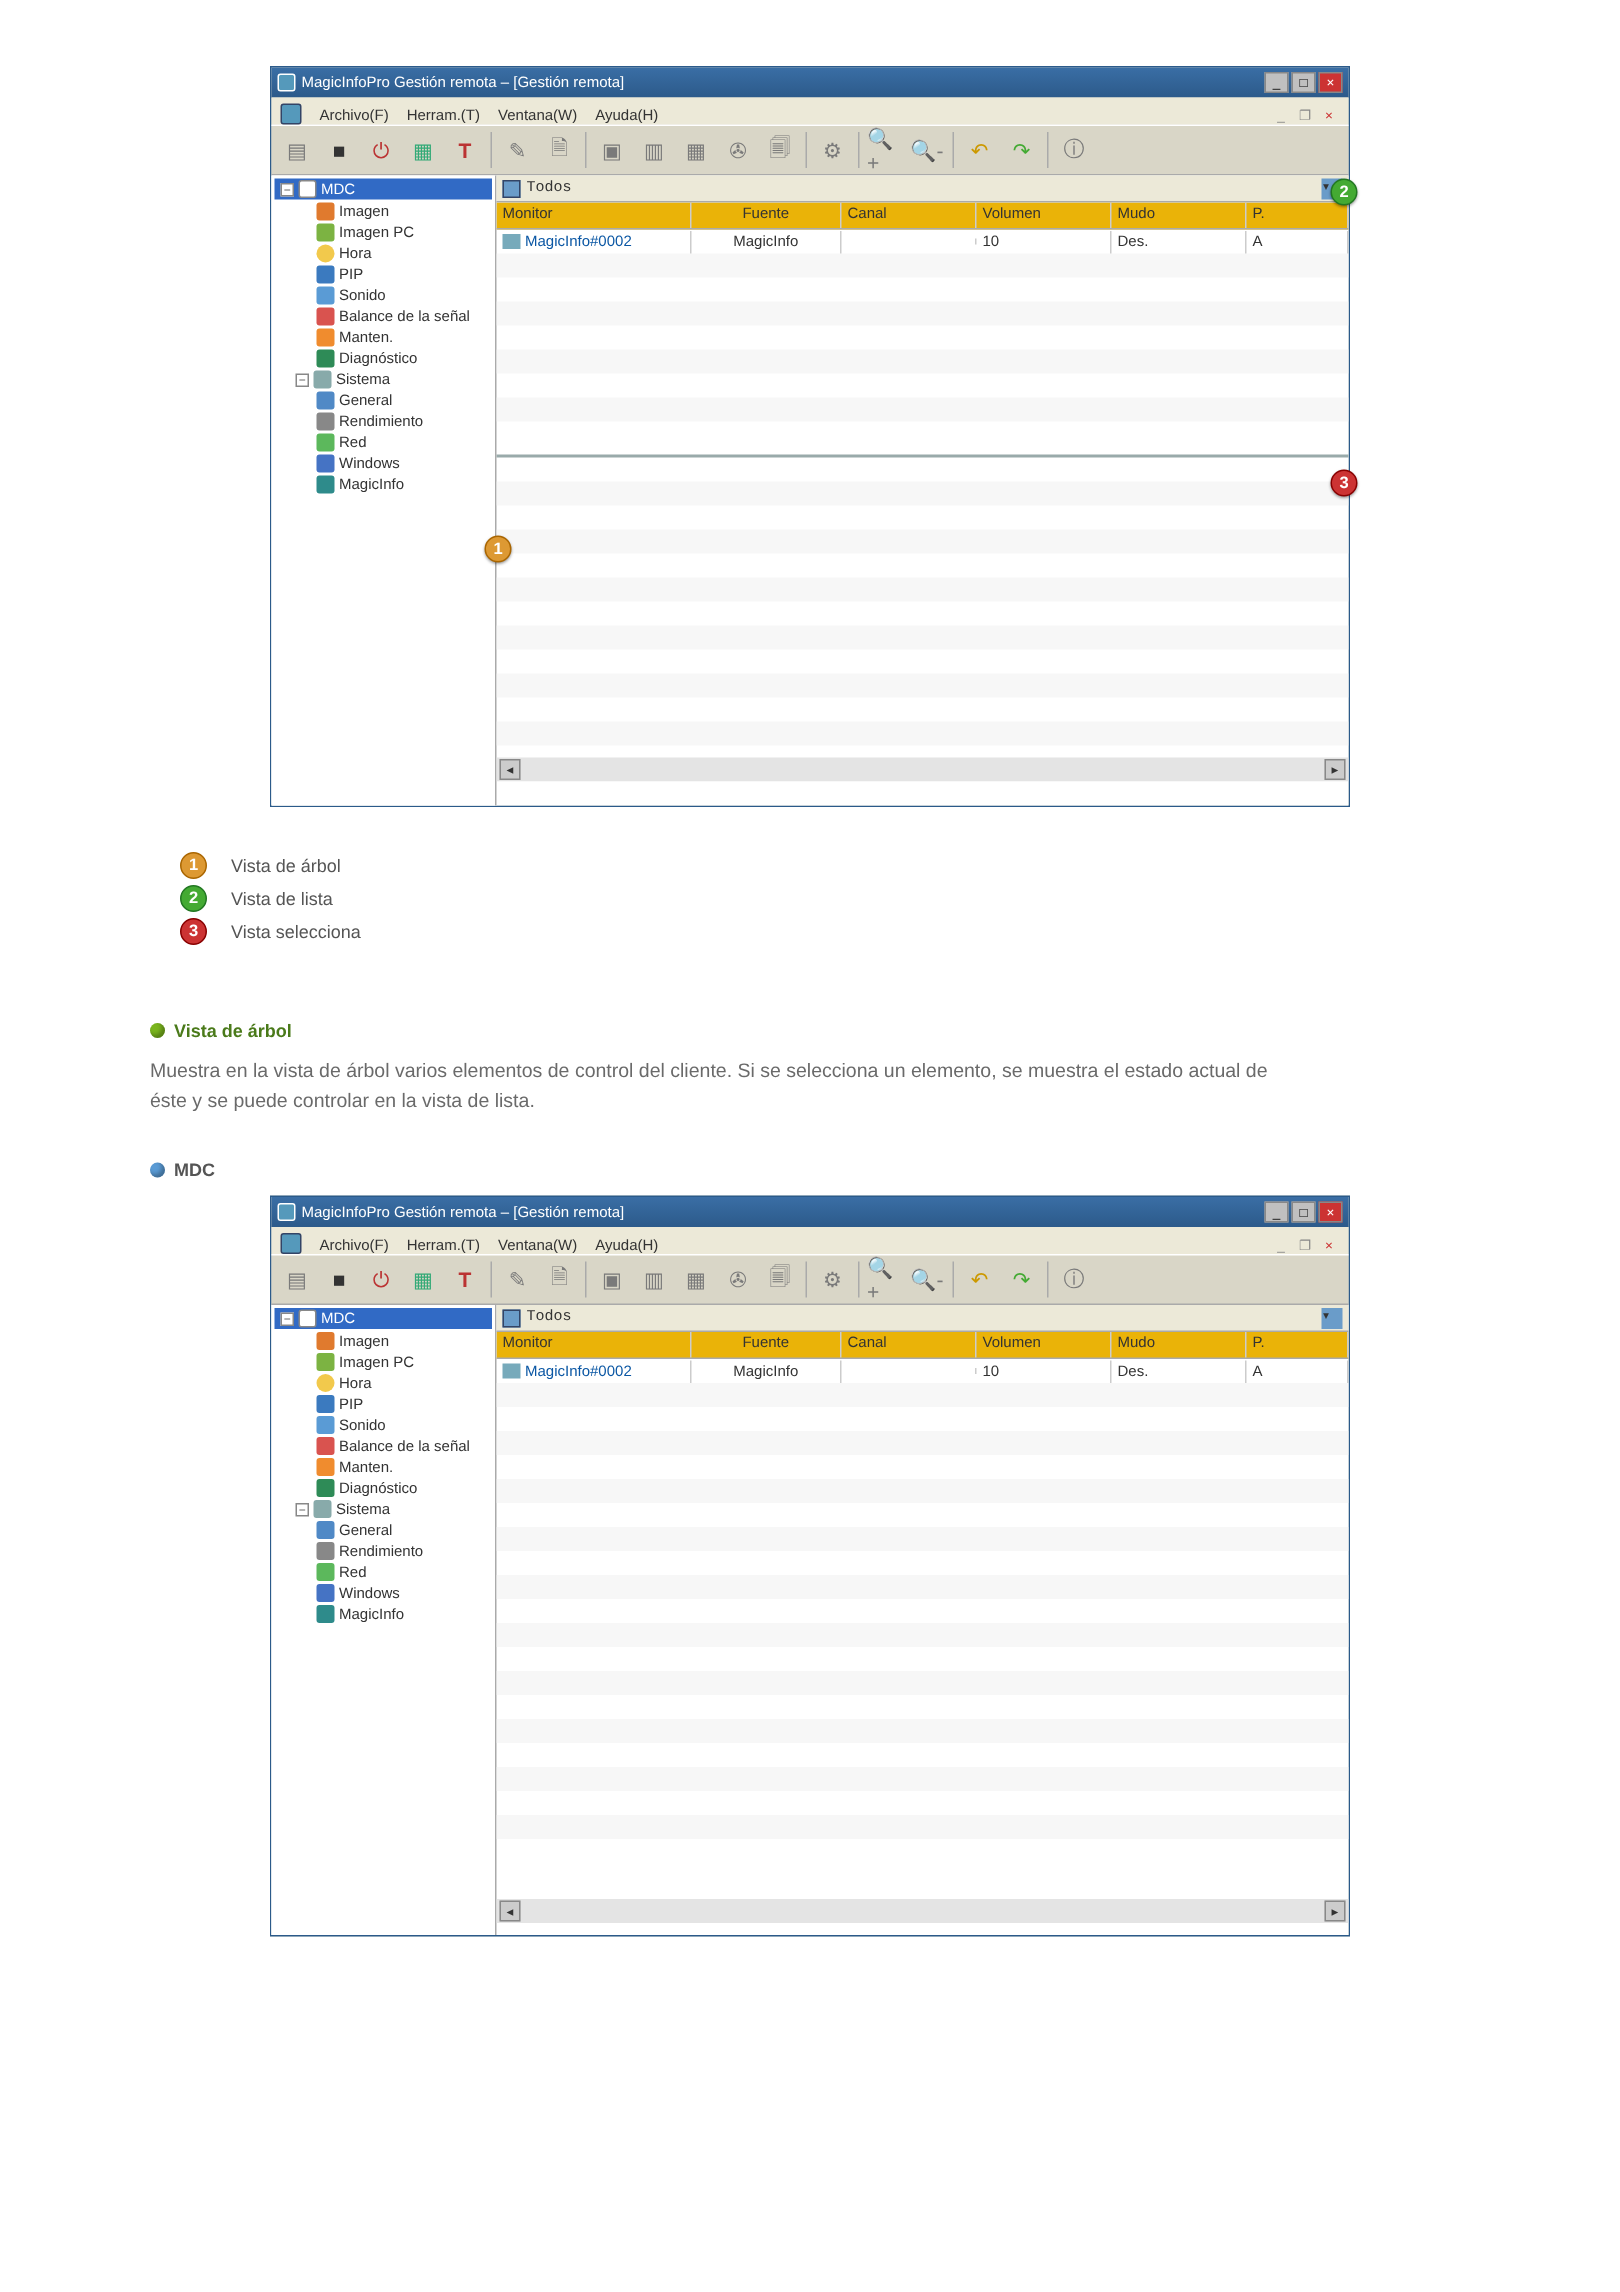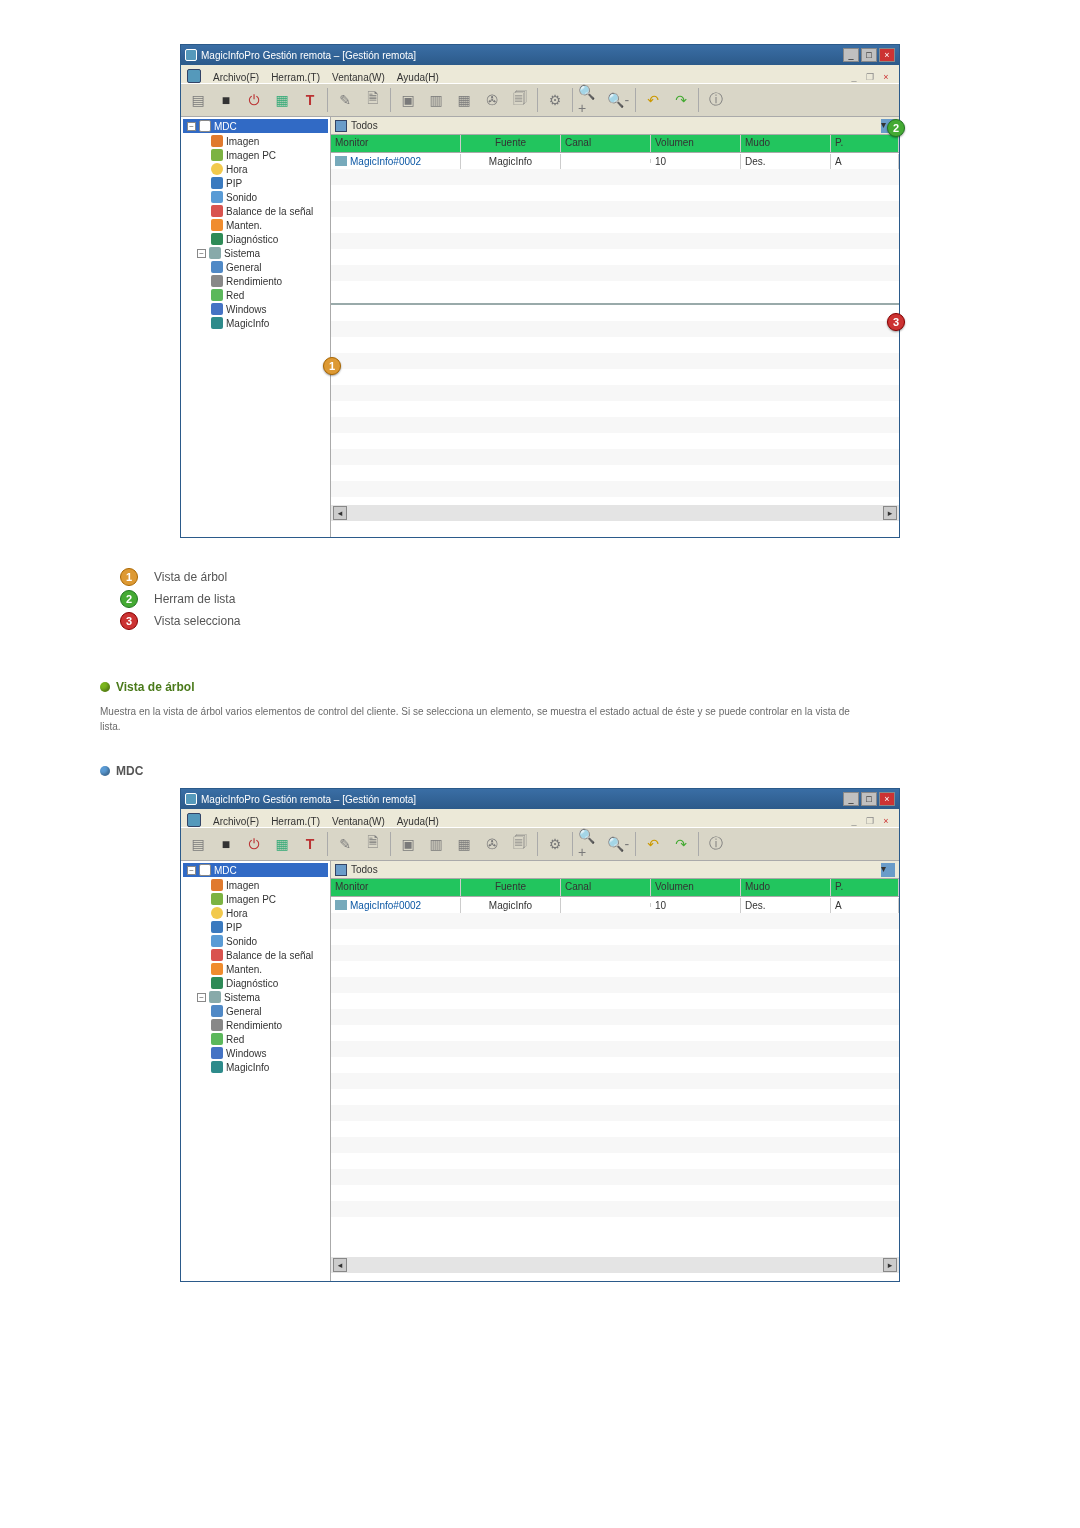--- a/index.html
+++ b/index.html
@@ -31,24 +31,24 @@
   .tree-node { display:flex; align-items:center; gap:3px; padding:1px 2px 1px 6px; white-space:nowrap; }
   .tree-node.root { background:#316ac5; color:#fff; margin:0 2px 1px 2px; padding:1px 4px; }
   .tree-node.child { padding-left:30px; color:#333; }
   .tree-node.child .txt { color:#333; }
   .tree-node.cat { padding-left:16px; }
   .tree-toggle { width:9px; height:9px; border:1px solid #888; font-size:8px; line-height:7px; text-align:center; color:#555; background:#fff; }
   .node-icon { width:12px; height:12px; border-radius:2px; display:inline-block; }
   .ic-imagen{background:#e07a2e;} .ic-imagenpc{background:#7cb342;} .ic-hora{background:#f2c94c;border-radius:50%;} .ic-pip{background:#3b7abf;} .ic-sonido{background:#5a9bd5;} .ic-balance{background:#d9534f;} .ic-manten{background:#f08c2e;} .ic-diag{background:#2e8b57;} .ic-general{background:#5089c6;} .ic-rendim{background:#888;} .ic-red{background:#5cb85c;} .ic-windows{background:#4573c4;} .ic-magicinfo{background:#2e8b8b;} .ic-sistema{background:#8aa;}
 
   .list-pane { flex:1; display:flex; flex-direction:column; position:relative; }
-  .list-header-bar { height:18px; background:#ece9d8; border-bottom:1px solid #aaa; display:flex; align-items:center; padding:0 4px; font-size:10px; gap:4px;}
+  .list-header-bar { height:18px; background:#ece9d8; border-bottom:1px solid #aaa; display:flex; align-items:center; padding:0 4px; font-size:10px; gap:4px;font-family:Liberation Mono, monospace;}
   .list-header-bar .hicon{ width:12px;height:12px;background:#6a9cc9;border:1px solid #346;}
   .grid { overflow:auto; position:relative; }
-  .grid-head { height:18px; background:#22c55e; display:flex; border-bottom:1px solid #aaa; position:sticky; top:0; }
+  .grid-head { height:18px; background:#eab308; display:flex; border-bottom:1px solid #aaa; position:sticky; top:0; }
   .grid-head .col, .grid-row .col { font-size:10px; padding:2px 4px; border-right:1px solid #ccc; white-space:nowrap; overflow:hidden; }
   .col.monitor{width:130px;} .col.fuente{width:100px;text-align:center;} .col.canal{width:90px;} .col.volumen{width:90px;} .col.mudo{width:90px;} .col.p{flex:1;}
   .grid-body { height:150px; }
   .grid-row { display:flex; height:16px; align-items:center; }
   .grid-row.alt{ background:#f7f7f7; }
   .grid-row .col.monitor{ color:#0b57a4; display:flex; align-items:center; gap:3px;}
   .grid-row .col.monitor .micon{width:12px;height:10px;background:#7ab;}
   .grid-lower { border-top:2px solid #9aa; }
   .grid-lower .grid-body{height:200px;}
   .scrollbar-bottom{height:16px;background:#e4e4e4;display:flex;align-items:center;justify-content:space-between;padding:0 2px;}
@@ -65,21 +65,21 @@
   .legend-row { display:flex; align-items:center; gap:16px; margin:4px 0; font-size:12px; color:#555;}
   .legend-badge { width:18px;height:18px;border-radius:50%;display:flex;align-items:center;justify-content:center;color:#fff;font-weight:bold;font-size:11px;}
   .lb1{background:#d93;border:1px solid #a60;} .lb2{background:#4a3;border:1px solid #272;} .lb3{background:#c33;border:1px solid #800;}
 
   
   .section-head { display:flex; align-items:center; gap:6px; margin: 24px 0 10px 0; }
   .section-head .bullet { width:10px;height:10px;border-radius:50%;background:#7ab51d; box-shadow:inset -2px -2px 3px rgba(0,0,0,.3);}
   .section-head .blue-bullet{ background:#5a9bd5;}
   .section-head .title{ font-size:12px; font-weight:bold; color:#4a7a1a; }
   .section-head .title.dark{ color:#555;}
-  .section-text { font-size:10px; color:#6a6a6a; line-height:1.5; margin-bottom:30px; max-width:760px;}
+  .section-text { font-size:13px; color:#6a6a6a; line-height:1.5; margin-bottom:30px; max-width:760px;}
 </style>
 </head>
 <body>
 
 <div class="page">
 
   <div class="app-window" style="position:relative;">
 
     <div class="title-bar">
       <div class="title-text">
@@ -269,21 +269,21 @@
     <div class="callout c3" style="right:-6px; top:268px;">3</div>
   </div>
 
   <div class="legend">
     <div class="legend-row">
         <span class="legend-badge lb1">1</span>
         <span>Vista de árbol</span>
       </div>
     <div class="legend-row">
         <span class="legend-badge lb2">2</span>
-        <span>Herram de lista</span>
+        <span>Vista de lista</span>
       </div>
     <div class="legend-row">
         <span class="legend-badge lb3">3</span>
         <span>Vista selecciona</span>
       </div>
   </div>
 
   <div class="section-head">
     <span class="bullet"></span>
     <span class="title">Vista de árbol</span>

